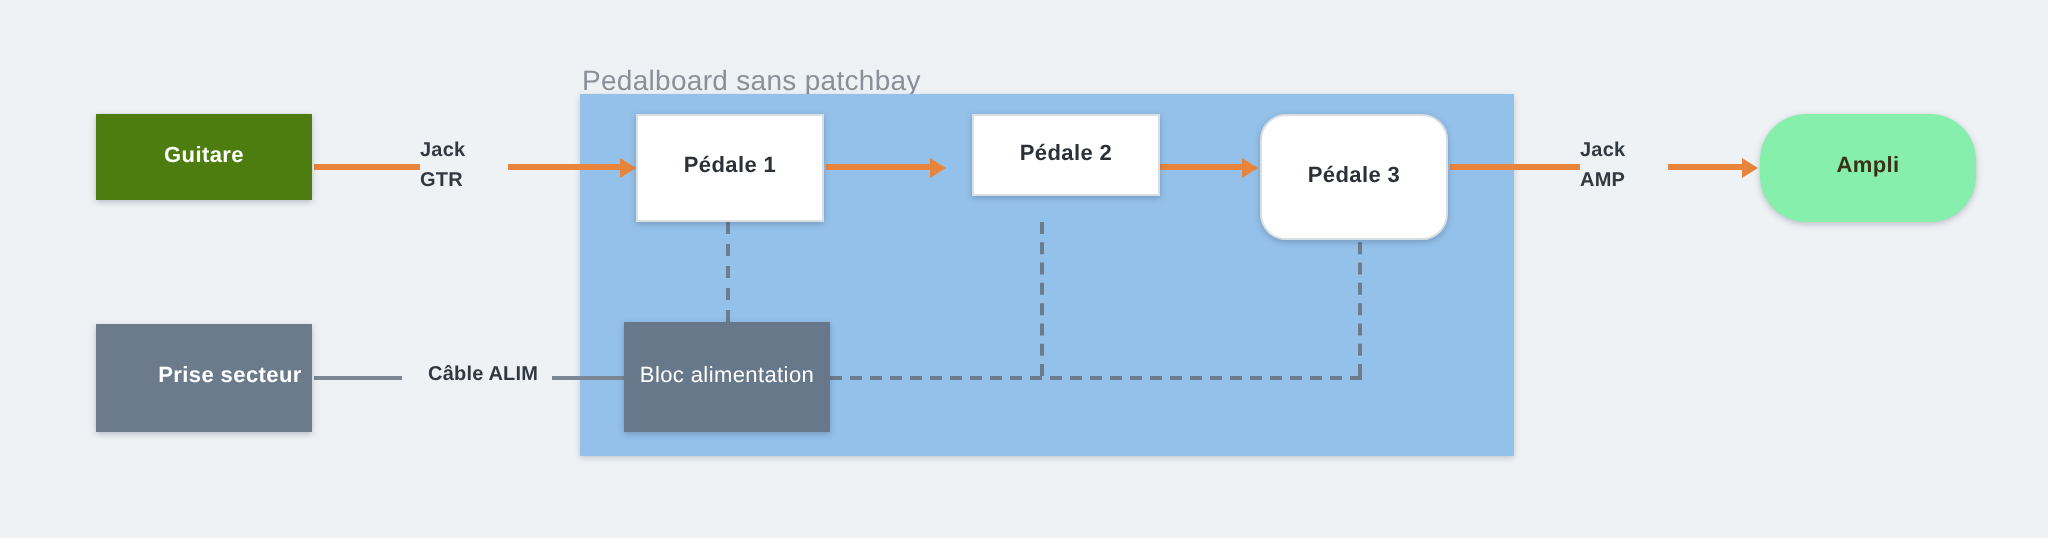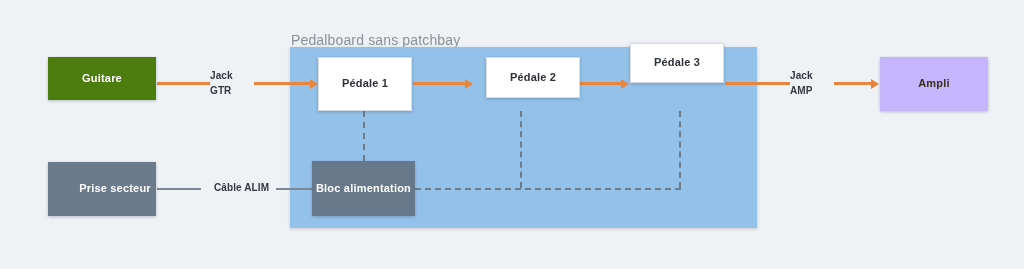--- a/index.html
+++ b/index.html
@@ -43,22 +43,23 @@
     color: #ffffff;
   }
   .node-prise {
     left: 48px;  top: 162px; width: 108px; height: 54px;
     background: #6b7b8c;
     color: #ffffff;
     padding-left: 26px;
   }
   .node-ampli {
     left: 880px; top: 57px;  width: 108px; height: 54px;
-    background: #c4b5fd;
+    background: #86efac;
     color: #3a3118;
+    border-radius: 23px;
   }
 
   
   .panel {
     position: absolute;
     left: 290px; top: 47px;
     width: 467px; height: 181px;
     background: #94c1ea;
     box-shadow: 0 1px 3px rgba(40,55,75,.22);
   }
@@ -73,28 +74,28 @@
 
   .node-pedal {
     background: #ffffff;
     color: #2c3138;
     border: 1px solid #d9dee3;
     font-weight: bold;
     font-size: 11px;
   }
   .pedal1 { left: 318px; top: 57px; width: 94px; height: 54px; }
   .pedal2 { left: 474px; top: 57px; width: 94px; height: 41px; margin-left: 12px; }
-  .pedal3 { left: 630px; top: 43px; width: 94px; height: 40px; }
+  .pedal3 { left: 630px; top: 57px; width: 94px; height: 63px; border-radius: 13px; }
 
   .node-bloc {
     left: 312px; top: 161px; width: 103px; height: 55px;
     background: #66788a;
     color: #ffffff;
     font-size: 11px;
-    font-weight: bold;
+    font-weight: normal;
   }
 
   
   .sig {
     position: absolute;
     height: 3px;
     background: #e8843c;
   }
   .arrowhead {
     position: absolute;

